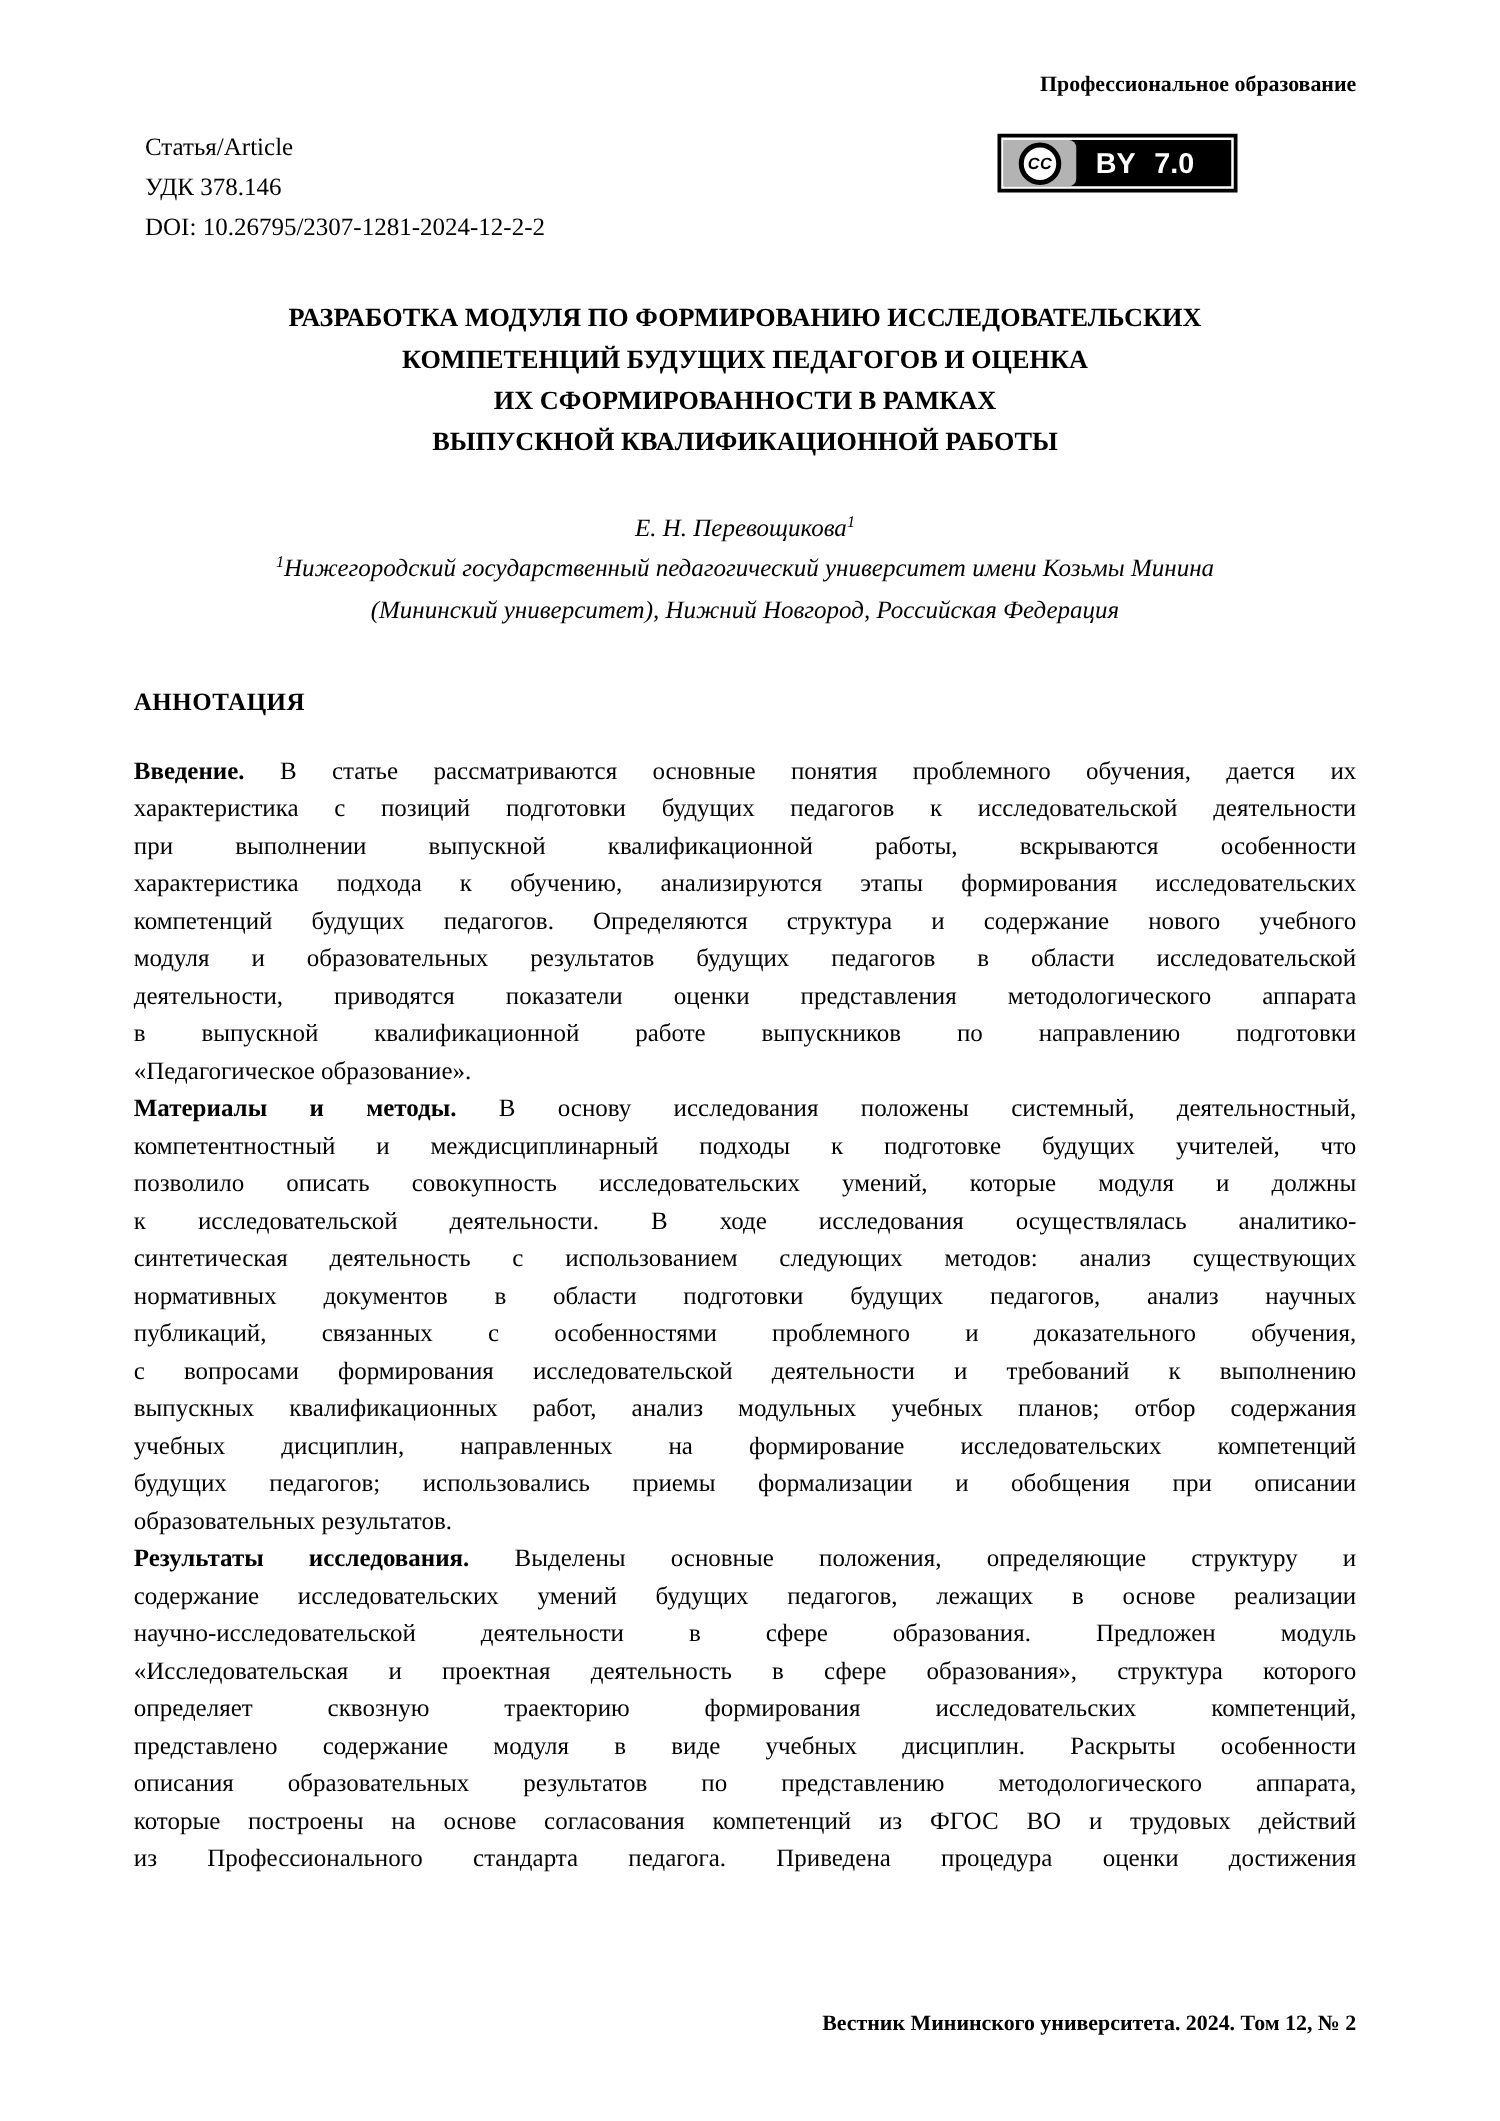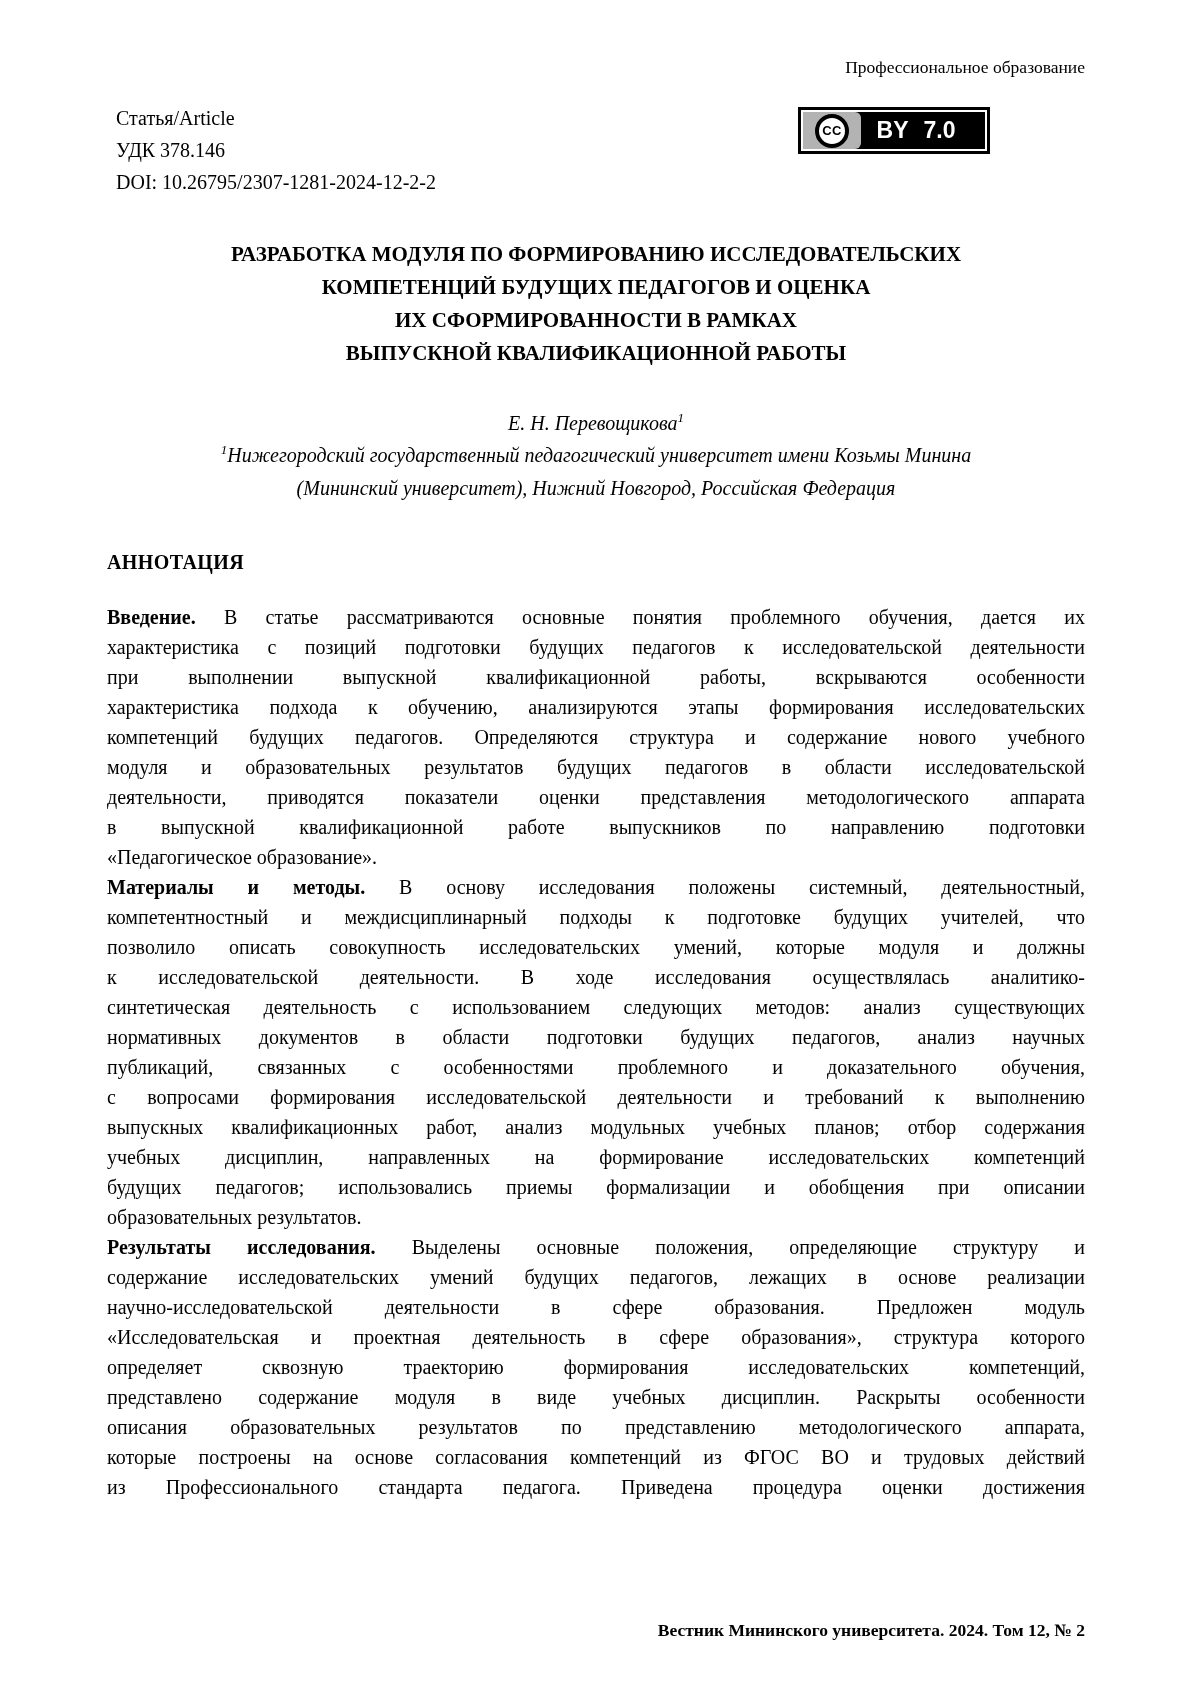--- a/index.html
+++ b/index.html
@@ -8,21 +8,21 @@
     position: relative;
     background: #ffffff;
     color: #000000;
     font-family: "Liberation Serif", serif;
     box-sizing: border-box;
     padding: 56px 115px 0 107px;
     overflow: hidden;
   }
   .journal-header {
     text-align: right;
-    font-weight: normal;
+    font-weight: bold;
     font-size: 17.5px;
     line-height: 22px;
   }
   .meta-row {
     display: flex;
     justify-content: space-between;
     align-items: flex-start;
     margin-top: 24px;
   }
   .meta {
@@ -44,20 +44,21 @@
     height: 100%;
     background: #000000;
   }
   .cc-left {
     width: 58px;
     background: #b3b3b3;
     display: flex;
     align-items: center;
     justify-content: center;
     border-radius: 0 6px 6px 0;
+    font-style: italic;
   }
   .cc-circle {
     width: 26px; height: 26px;
     border-radius: 50%;
     background: #ffffff;
     border: 4px solid #000000;
     display: flex;
     align-items: center;
     justify-content: center;
     font-family: "Liberation Sans", sans-serif;
@@ -114,21 +115,21 @@
   }
   .line {
     text-align: justify;
     text-align-last: justify;
   }
   .line.left-last { text-align-last: left; }
   .lead { font-weight: bold; }
   .page-footer {
     position: absolute;
     right: 115px;
-    bottom: 56px;
+    bottom: 68px;
     font-weight: bold;
     font-size: 17.5px;
   }
 </style>
 </head>
 <body>
 
 <div class="page">
 
   <div class="journal-header">Профессиональное образование</div>

